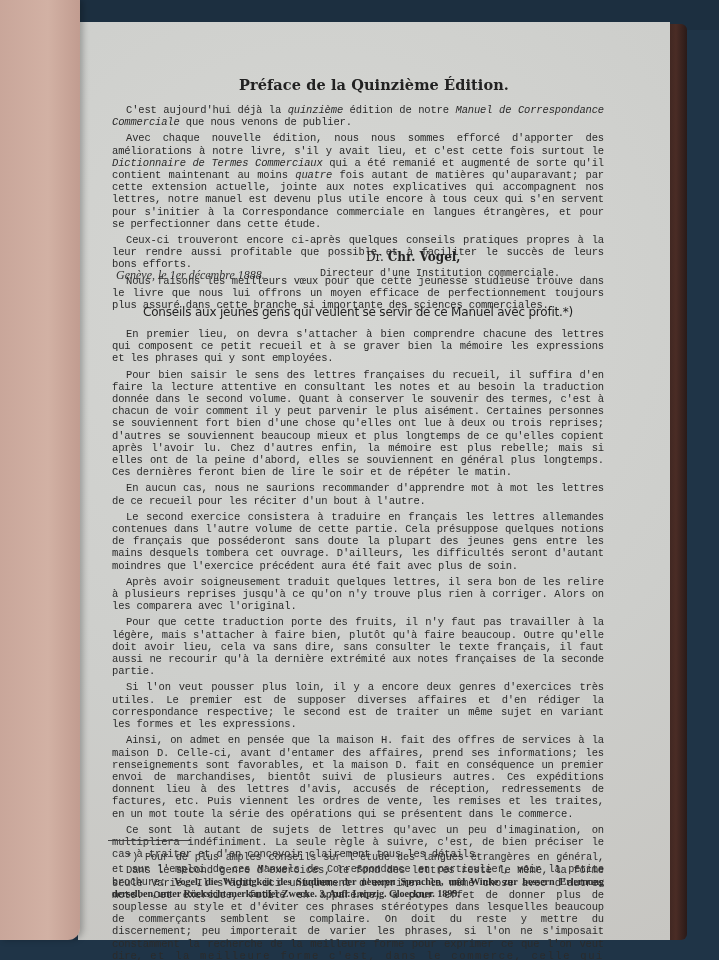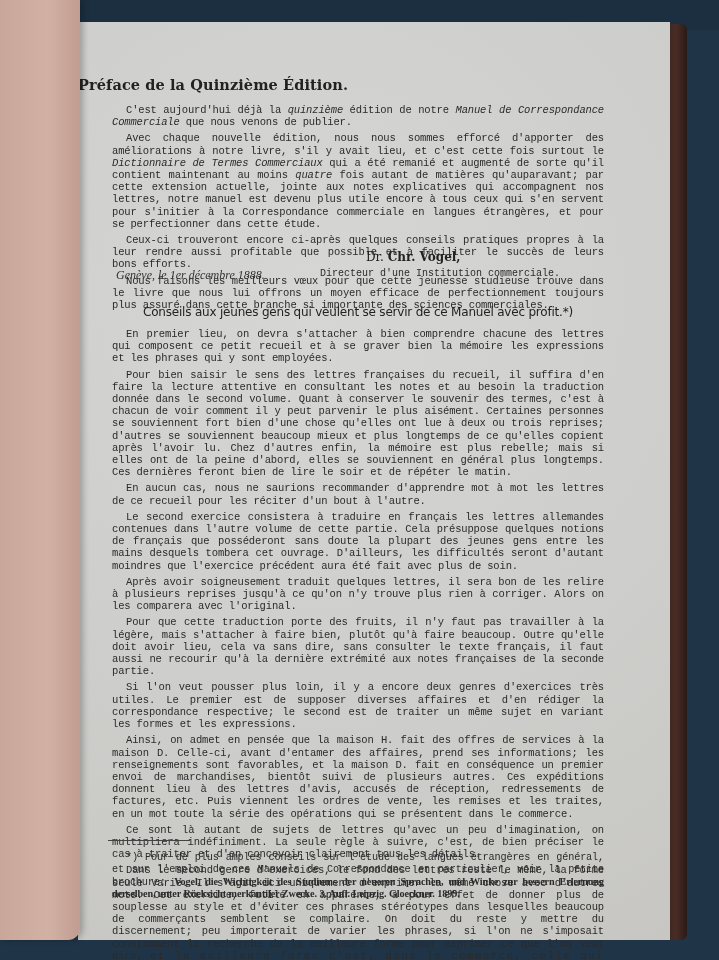--- a/index.html
+++ b/index.html
@@ -24,21 +24,21 @@
   }
   .page {
     position:absolute; left:78px; top:22px; width:592px; height:918px;
     background:#cfd0ce;
     background-image:radial-gradient(circle at 40% 30%, #d6d7d4 0%, #cdcecb 60%, #c7c6c2 100%);
     z-index:2;
     color:#2a2a2a;
   }
   .content { position:absolute; left:30px; top:0; width:500px; }
   .preface-title {
-    position:absolute; left:0; width:100%; top:54px; text-align:left;
+    position:absolute; left:0; width:100%; top:54px; text-align:center;
     font-family:"DejaVu Serif", serif; font-weight:bold; font-size:14.5px; letter-spacing:0.1px;
     color:#222;
   }
   .para {
     font-family:"Liberation Mono", monospace; font-size:10.5px; line-height:12.2px;
     text-align:justify; margin:4px; text-indent:14px; color:#2b2b2b; letter-spacing:-0.15px;
   }
   .block1 { position:absolute; top:78px; left:0; width:500px; }
   .sig-name { position:absolute; top:228px; left:258px; font-family:"DejaVu Serif", serif; font-size:12px; color:#222; }
   .sig-name b { font-weight:bold;margin-top:44px; }

